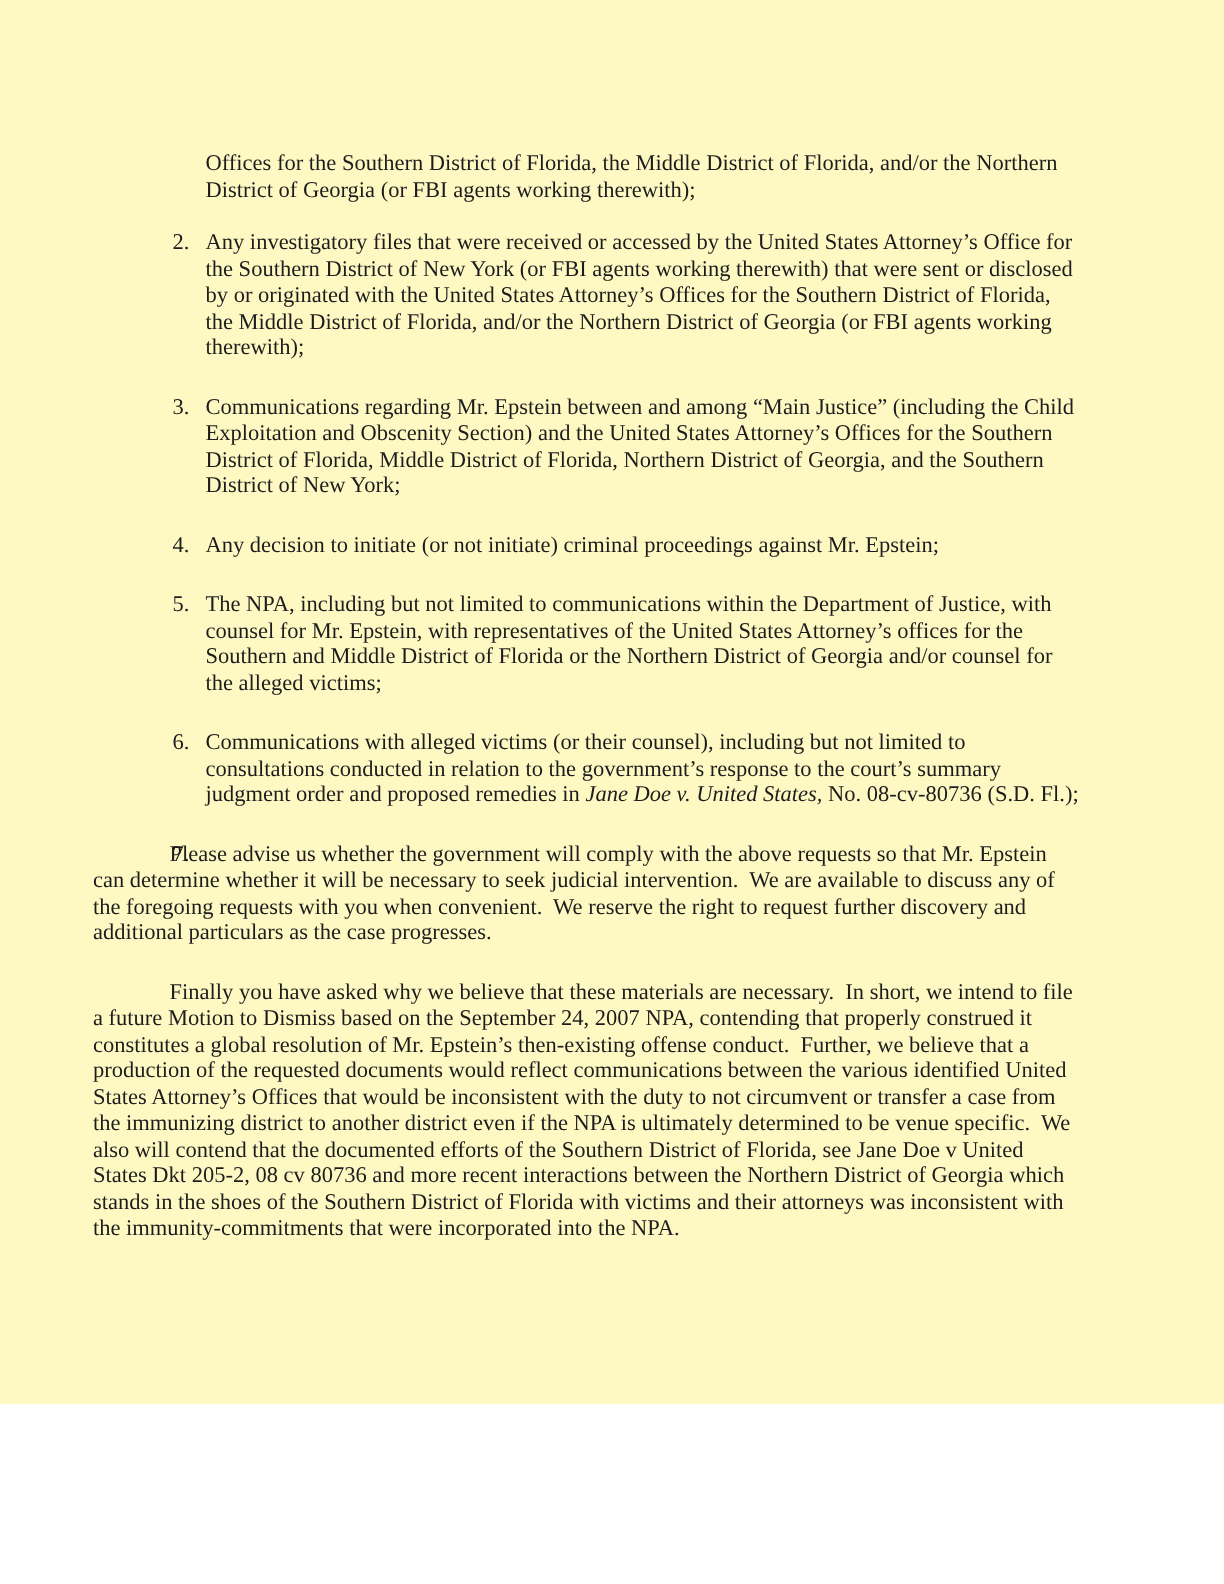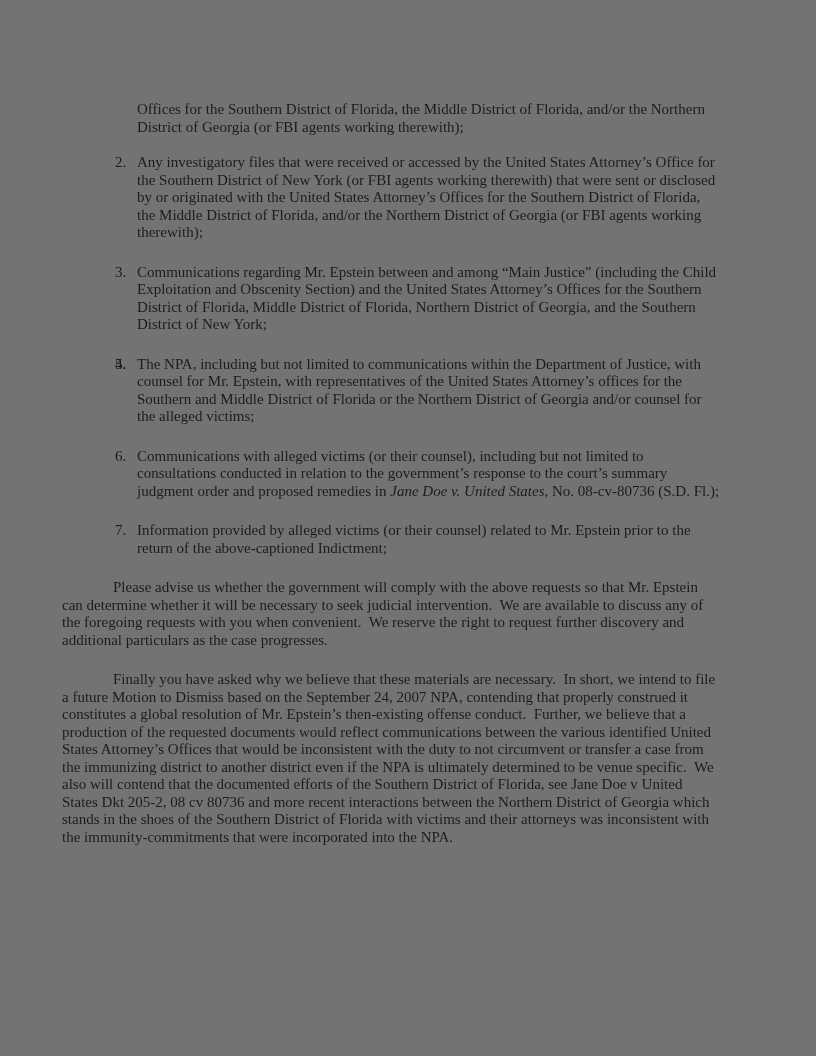--- a/index.html
+++ b/index.html
@@ -3,23 +3,23 @@
 <meta charset="utf-8">
 <style>
   html, body {
     margin: 0;
     padding: 0;
     background: #ffffff;
   }
   .page {
     position: relative;
     width: 816px;
-    height: 1056px;
+    height: 936px;
     margin: 0;
-    background: #737373;
+    background: #fef9c3;
     box-sizing: border-box;
     padding: 101px 96px 0 62px;
     color: #1c1c1c;
     font-family: "Liberation Serif", "DejaVu Serif", serif;
     font-size: 15px;
     line-height: 17.5px;
     overflow: hidden;
   }
   .doc { width: 658px; }
   
@@ -48,24 +48,24 @@
 <body>
 
 <div class="page">
   <div class="doc">
 
     <div class="continuation">Offices for the Southern District of Florida, the Middle District of Florida, and/or the Northern District of Georgia (or FBI agents working therewith);</div>
 
     <div id="request-list">
         <div class="list-item"><span class="num">2.</span><span><span class="plain-seg">Any investigatory files that were received or accessed by the United States Attorney’s Office for the Southern District of New York (or FBI agents working therewith) that were sent or disclosed by or originated with the United States Attorney’s Offices for the Southern District of Florida, the Middle District of Florida, and/or the Northern District of Georgia (or FBI agents working therewith);</span></span></div>
         <div class="list-item"><span class="num">3.</span><span><span class="plain-seg">Communications regarding Mr. Epstein between and among “Main Justice” (including the Child Exploitation and Obscenity Section) and the United States Attorney’s Offices for the Southern District of Florida, Middle District of Florida, Northern District of Georgia, and the Southern District of New York;</span></span></div>
-        <div class="list-item"><span class="num">4.</span></div>
+        <div class="list-item"><span class="num">4.</span><span><span class="plain-seg">Any decision to initiate (or not initiate) criminal proceedings against Mr. Epstein;</span></span></div>
         <div class="list-item"><span class="num">5.</span><span><span class="plain-seg">The NPA, including but not limited to communications within the Department of Justice, with counsel for Mr. Epstein, with representatives of the United States Attorney’s offices for the Southern and Middle District of Florida or the Northern District of Georgia and/or counsel for the alleged victims;</span></span></div>
         <div class="list-item"><span class="num">6.</span><span><span class="plain-seg">Communications with alleged victims (or their counsel), including but not limited to consultations conducted in relation to the government’s response to the court’s summary judgment order and proposed remedies in </span><em class="italic-seg">Jane Doe v. United States,</em><span class="plain-seg"> No. 08-cv-80736 (S.D. Fl.);</span></span></div>
-        <div class="list-item"><span class="num">7.</span><span><span class="plain-seg">Information provided by alleged victims (or their counsel) related to Mr. Epstein prior to the return of the above-captioned Indictment;</span></span></div>
+        <div class="list-item"><span class="num">7.</span></div>
       </div>
 
     <div id="closing-paragraphs">
         <p class="para">Please advise us whether the government will comply with the above requests so that Mr. Epstein can determine whether it will be necessary to seek judicial intervention.  We are available to discuss any of the foregoing requests with you when convenient.  We reserve the right to request further discovery and additional particulars as the case progresses.</p>
         <p class="para">Finally you have asked why we believe that these materials are necessary.  In short, we intend to file a future Motion to Dismiss based on the September 24, 2007 NPA, contending that properly construed it constitutes a global resolution of Mr. Epstein’s then-existing offense conduct.  Further, we believe that a production of the requested documents would reflect communications between the various identified United States Attorney’s Offices that would be inconsistent with the duty to not circumvent or transfer a case from the immunizing district to another district even if the NPA is ultimately determined to be venue specific.  We also will contend that the documented efforts of the Southern District of Florida, see Jane Doe v United States Dkt 205-2, 08 cv 80736 and more recent interactions between the Northern District of Georgia which stands in the shoes of the Southern District of Florida with victims and their attorneys was inconsistent with the immunity-commitments that were incorporated into the NPA.</p>
       </div>
 
   </div>
 </div>
 

